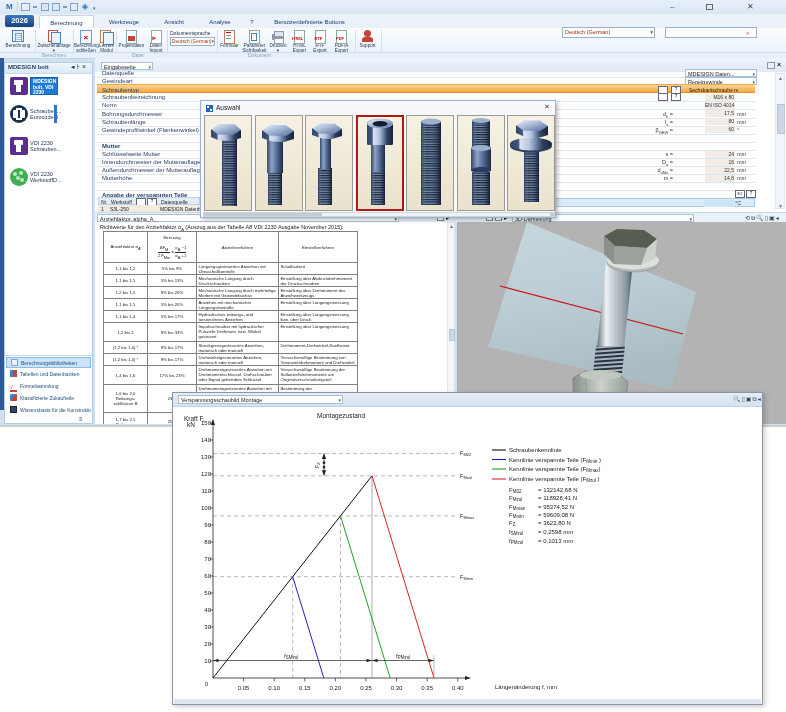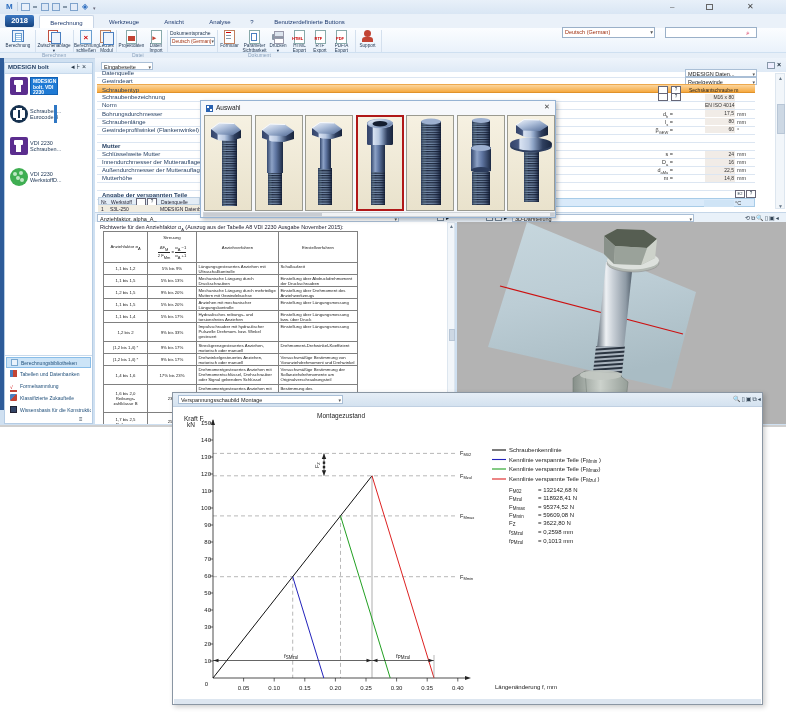--- a/index.html
+++ b/index.html
@@ -71,21 +71,21 @@
   <div class="abs" style="left:52px;top:3px;width:8px;height:8px;border:1px solid #7fa3cc;background:#dbe7f5;box-sizing:border-box;"></div>
   <div class="abs" style="left:63px;top:6px;width:4px;height:3px;border-top:2px solid #8899aa;"></div>
   <div class="abs" style="left:70px;top:3px;width:8px;height:8px;border:1px solid #7fa3cc;background:#e4ecf8;box-sizing:border-box;"></div>
   <div class="abs" style="left:82px;top:3px;width:8px;height:8px;color:#2f6fc0;font-size:8px;line-height:8px;">◈</div>
   <div class="abs" style="left:93px;top:5px;width:4px;height:4px;color:#667;font-size:5px;">▾</div>
   <div class="abs" style="left:670px;top:4px;width:10px;height:7px;color:#555;font-size:8px;line-height:6px;">–</div>
   <div class="abs" style="left:706px;top:4px;width:7px;height:6px;border:1px solid #666;box-sizing:border-box;"></div>
   <div class="abs" style="left:747px;top:3px;width:10px;height:8px;color:#444;font-size:8px;line-height:8px;">✕</div>
 </div>
 <div id="tabrow" class="abs">
-  <div class="abs" style="left:5px;top:1px;width:29px;height:12px;background:linear-gradient(#3a77c2,#16437e);border-radius:2px;color:#fff;font-size:7.5px;font-weight:bold;text-align:center;line-height:12px;">2018</div>
+  <div class="abs" style="left:5px;top:1px;width:29px;height:12px;background:linear-gradient(#3a77c2,#16437e);border-radius:2px;color:#fff;font-size:7.5px;font-weight:bold;text-align:center;line-height:12px;">2026</div>
   <div id="tab-active" class="tab" style="left:39px;width:53px;">Berechnung</div>
   <div class="tab" style="left:100px;width:48px;">Werkzeuge</div>
   <div class="tab" style="left:155px;width:38px;">Ansicht</div>
   <div class="tab" style="left:200px;width:40px;">Analyse</div>
   <div class="tab" style="left:246px;width:12px;">?</div>
   <div class="tab" style="left:262px;width:95px;">Benutzerdefinierte Buttons</div>
 </div>
 <div class="abs" style="left:562px;top:27px;width:93px;height:11px;background:#fff;border:1px solid #9ab0c8;box-sizing:border-box;font-size:5.5px;color:#a03010;line-height:9px;padding-left:2px;z-index:5;">Deutsch (German) <span style="float:right;color:#555;margin-right:1px;">▾</span></div>
 <div class="abs" style="left:665px;top:27px;width:92px;height:11px;background:#fff;border:1px solid #9ab0c8;box-sizing:border-box;z-index:5;"></div>
 <div class="abs" style="left:746px;top:28px;width:9px;height:9px;font-size:7px;color:#c03;line-height:9px;z-index:6;">⌕</div>

